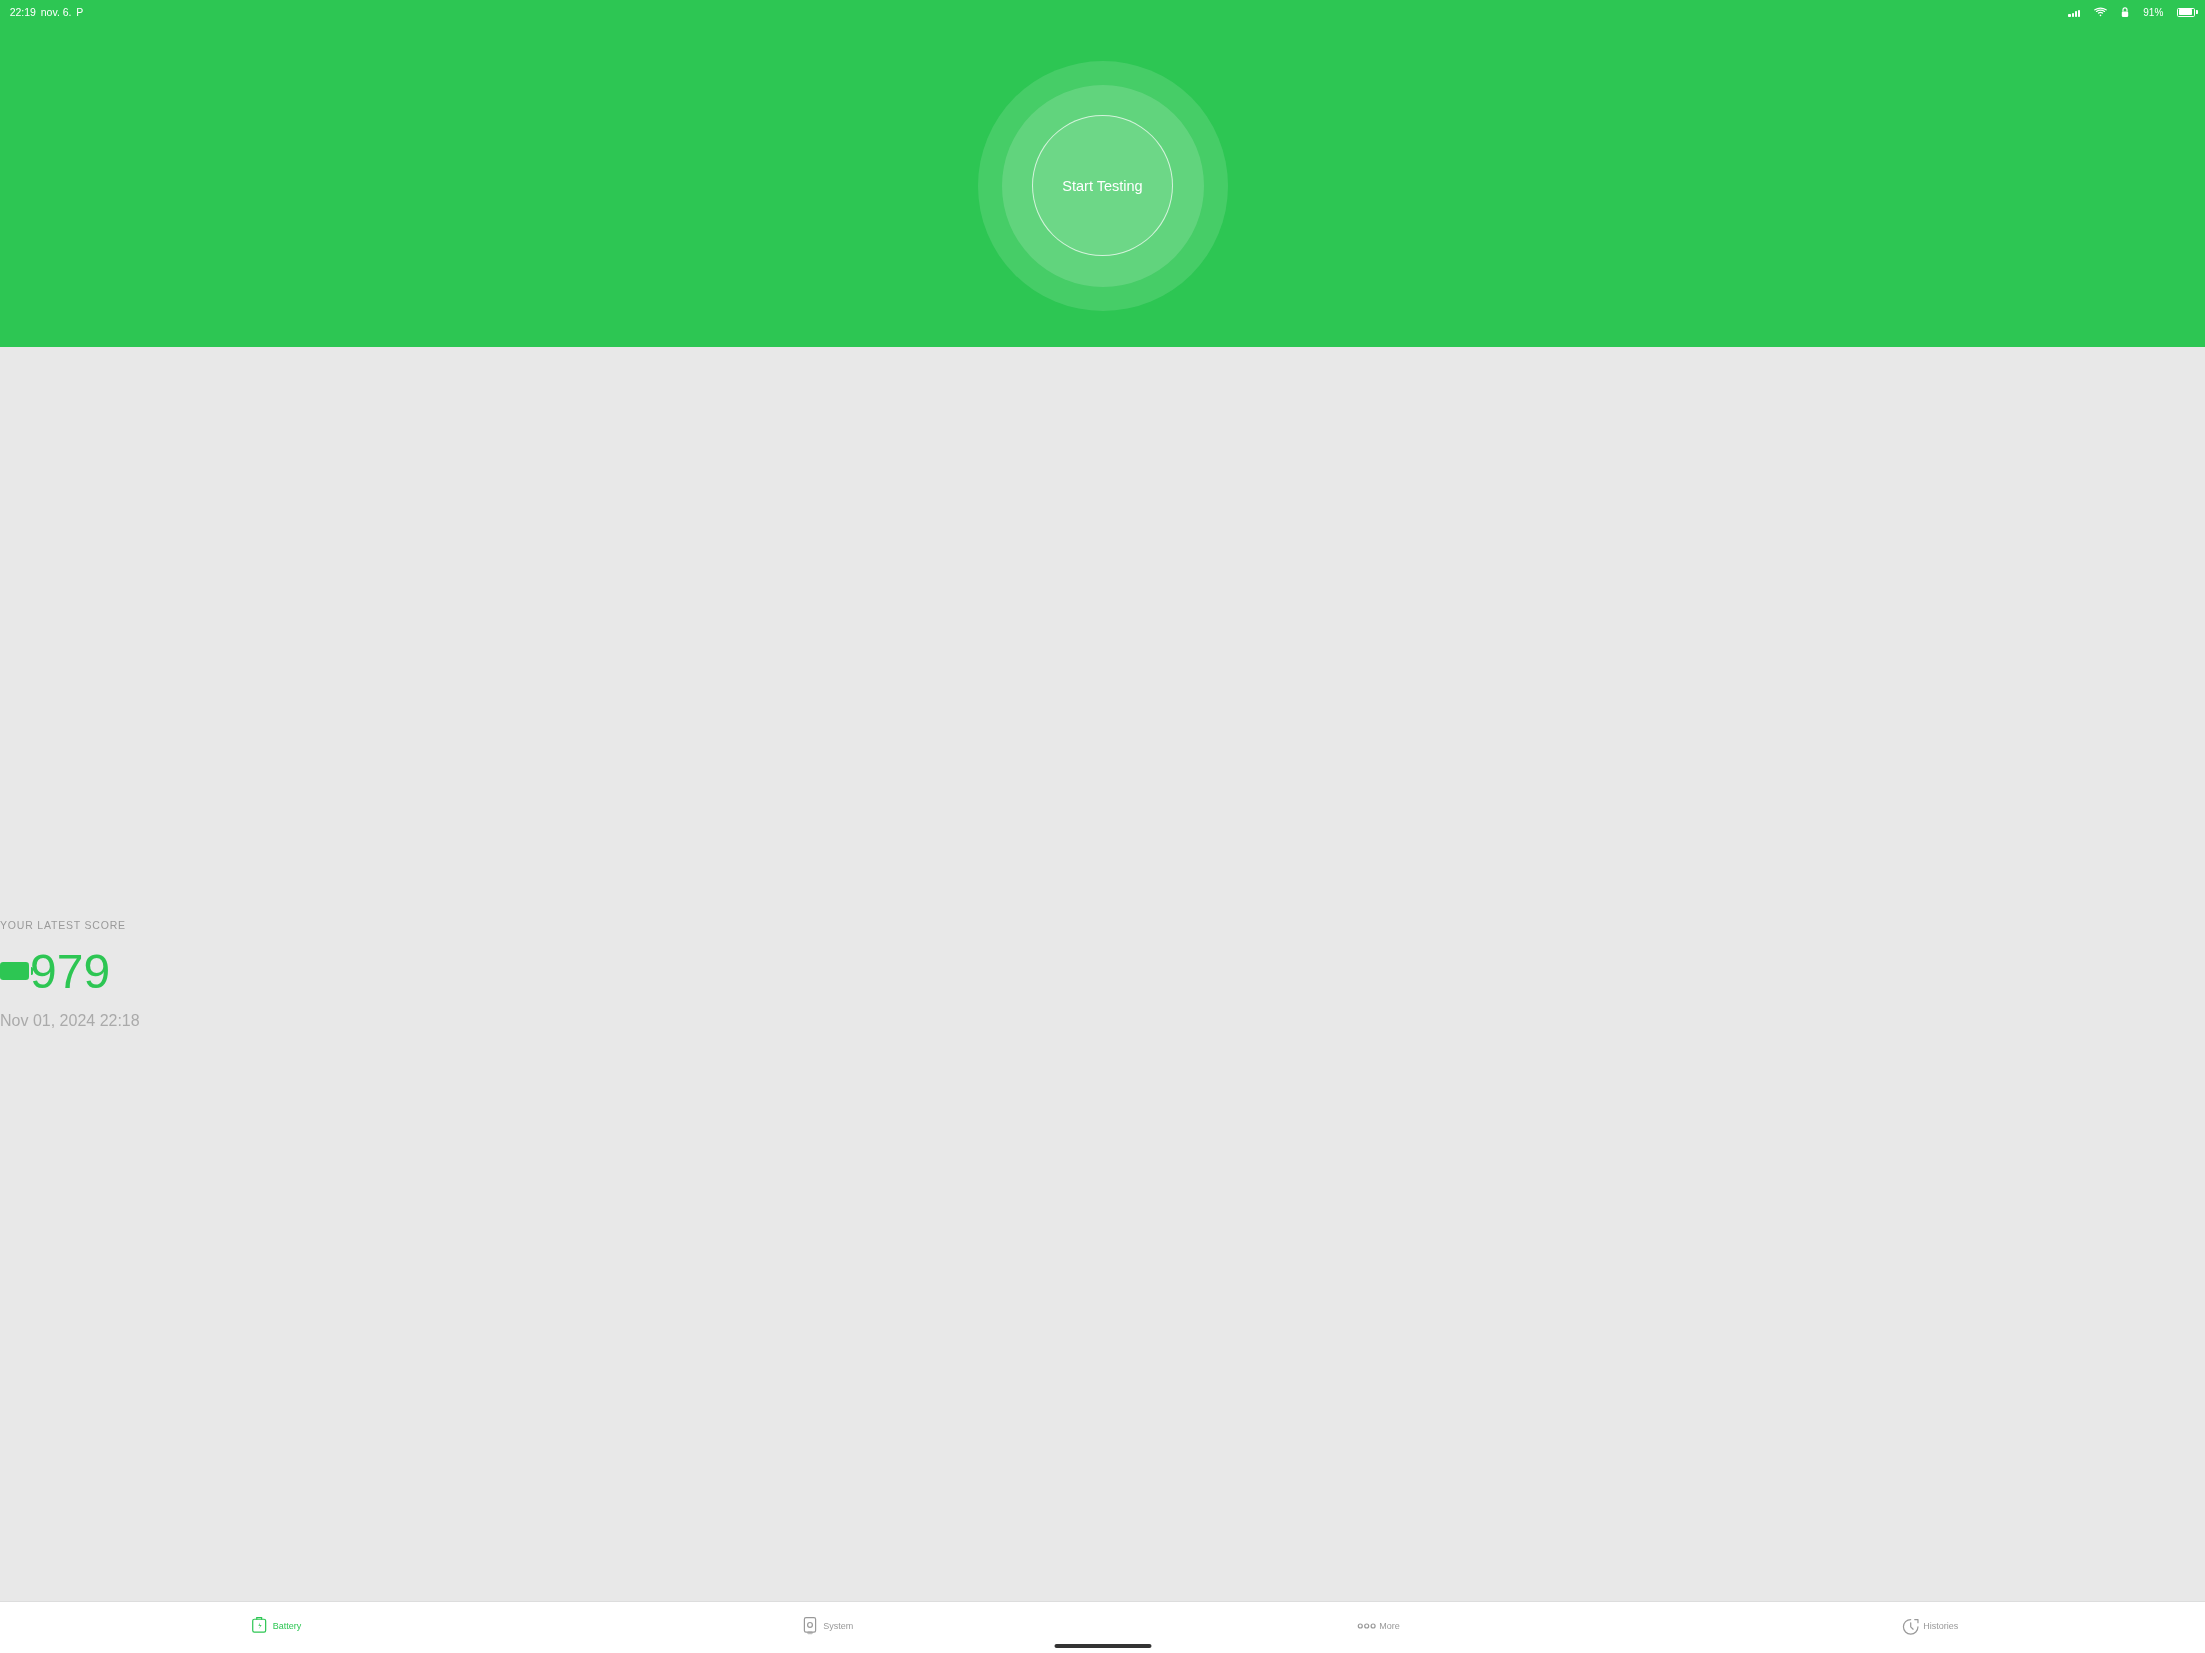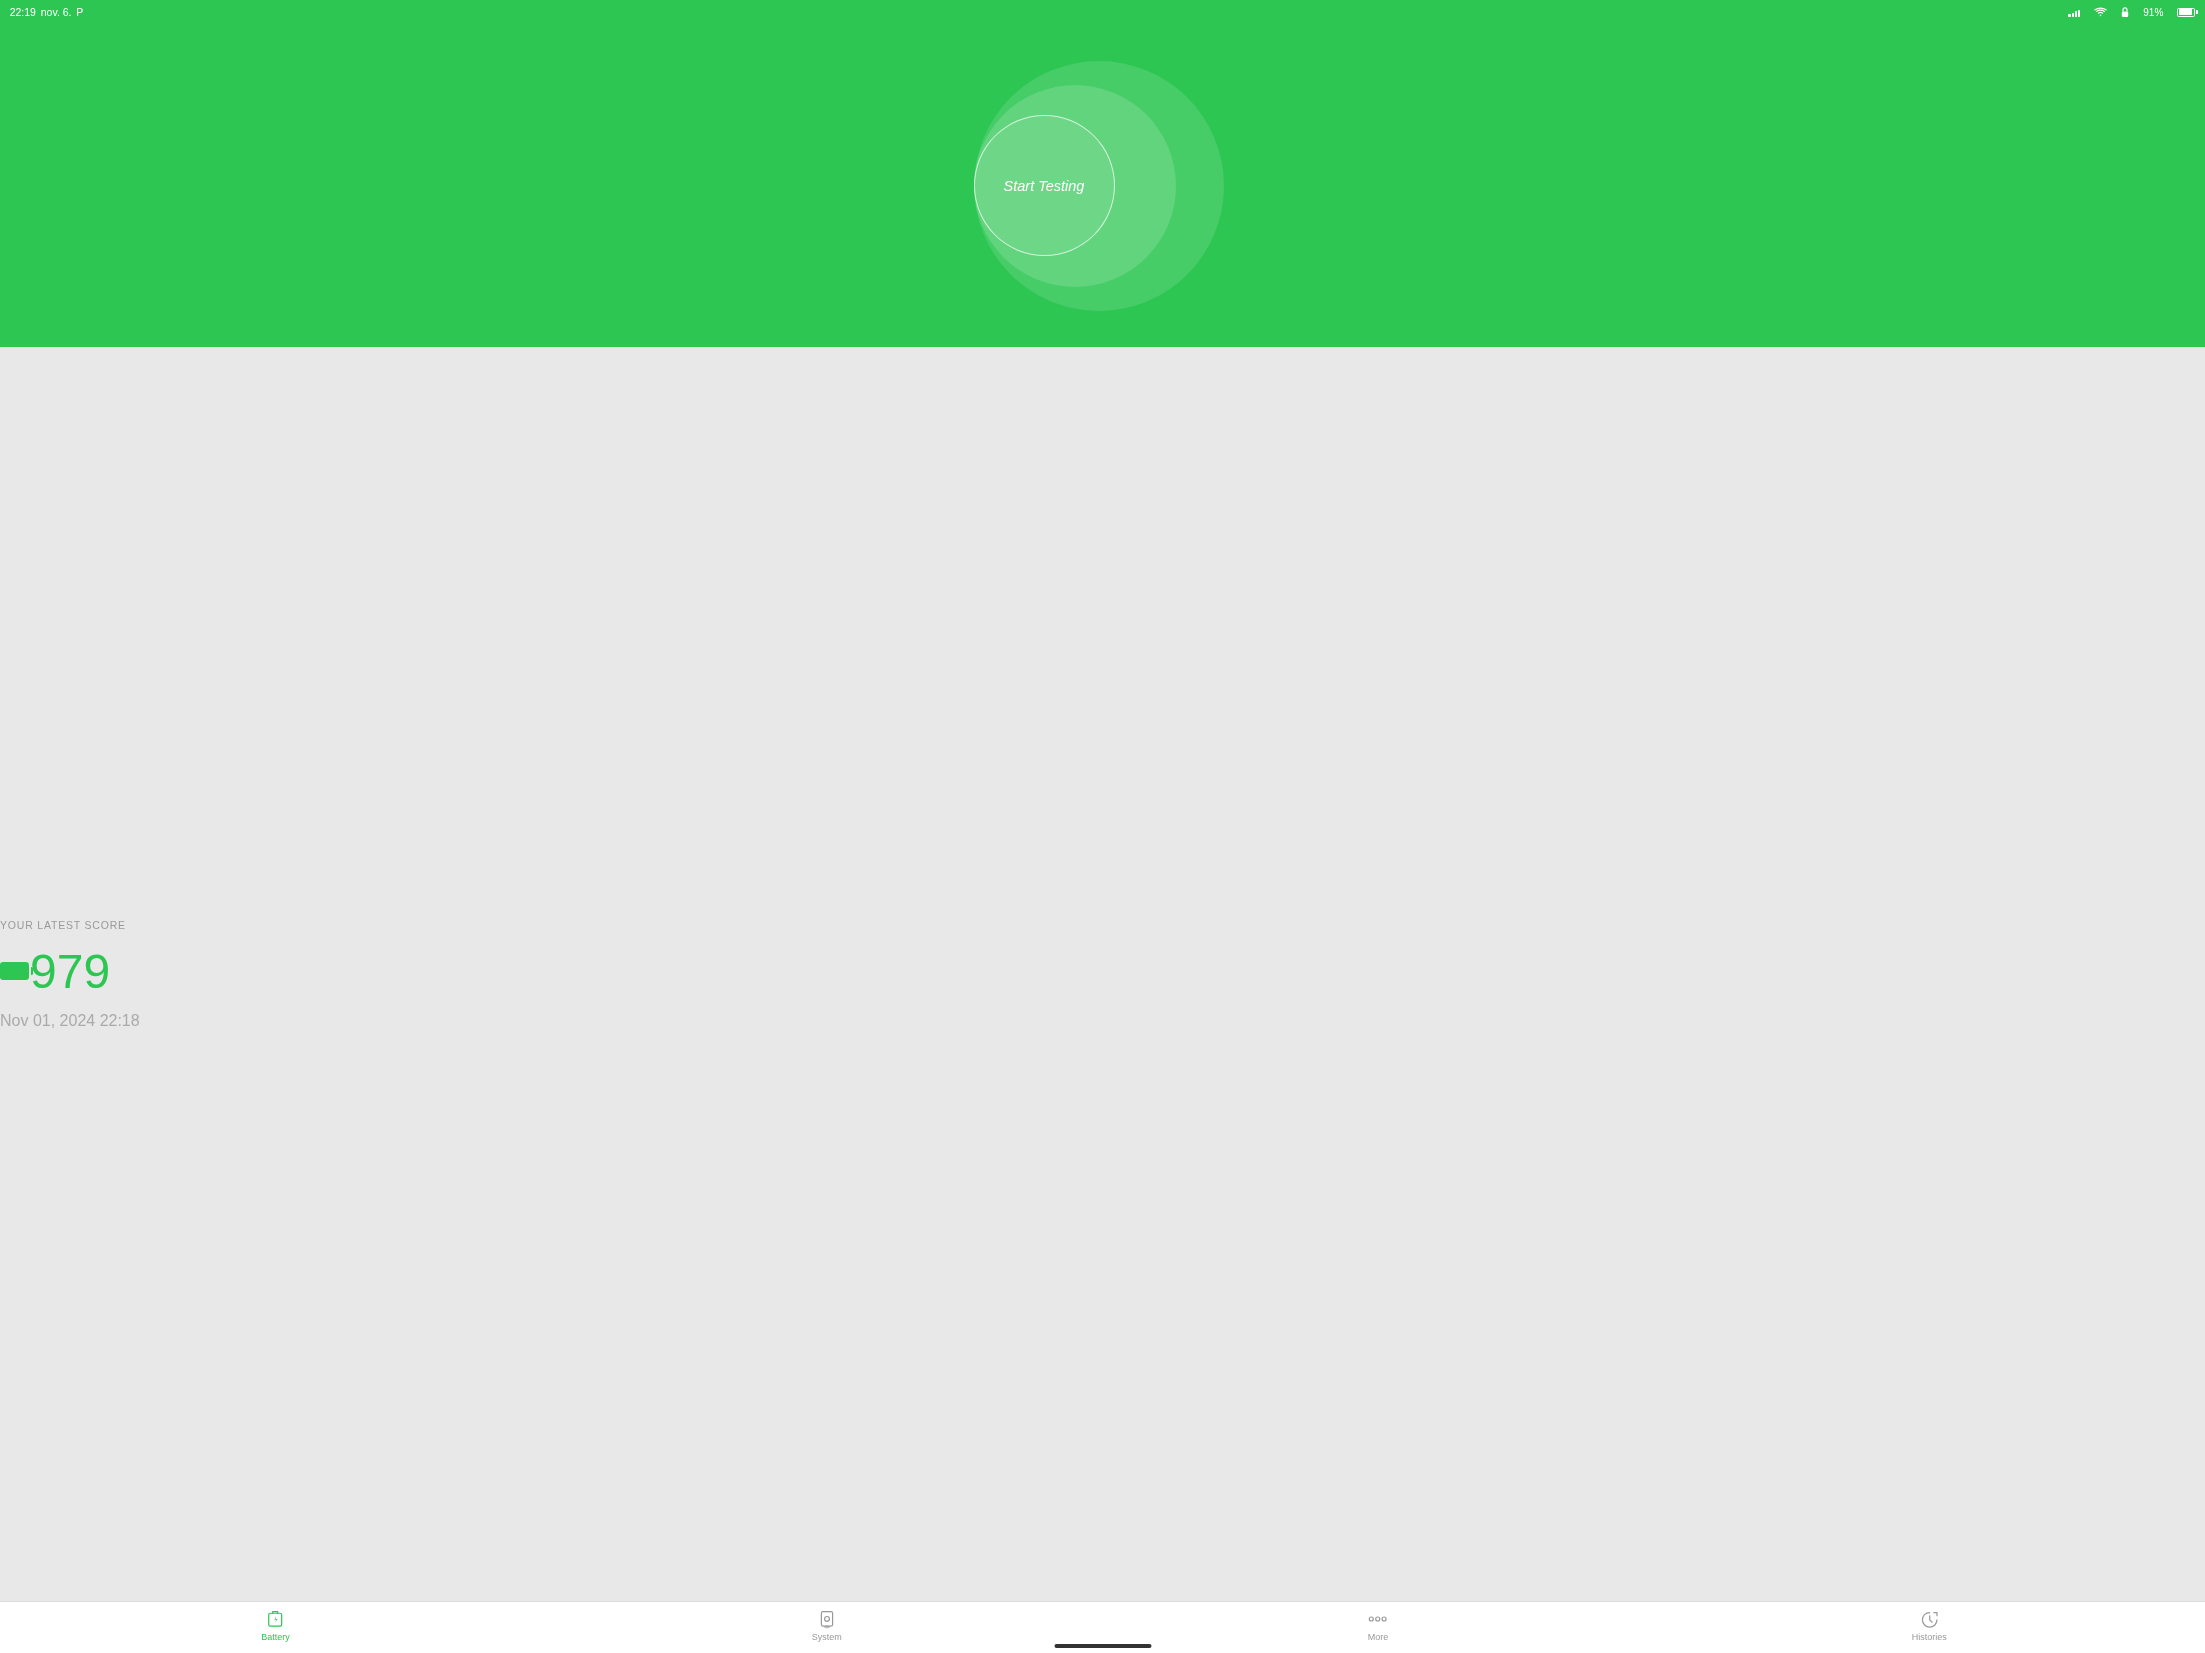--- a/index.html
+++ b/index.html
@@ -101,24 +101,24 @@
       display: flex;
       align-items: center;
       justify-content: center;
     }
 
     
     .ripple-container {
       position: relative;
       display: flex;
       align-items: center;
+      justify-content: center;
       width: 258px;
       height: 258px;
       top: 12px;
-      font-style: italic;
     }
 
     .ripple-outer {
       position: absolute;
       width: 250px;
       height: 250px;
       border-radius: 50%;
       background: rgba(255,255,255,0.12);
     }
 
@@ -220,21 +220,21 @@
       height: 52px;
       background: white;
       border-top: 0.8px solid #ddd;
       display: flex;
       align-items: stretch;
     }
 
     .tab-item {
       flex: 1;
       display: flex;
-      flex-direction: column;
+      flex-direction: row;
       align-items: center;
       justify-content: center;
       gap: 3.2px;
       cursor: pointer;
       padding-bottom: 3.2px;
     }
 
     .tab-icon {
       width: 19.4px;
       height: 19.4px;

